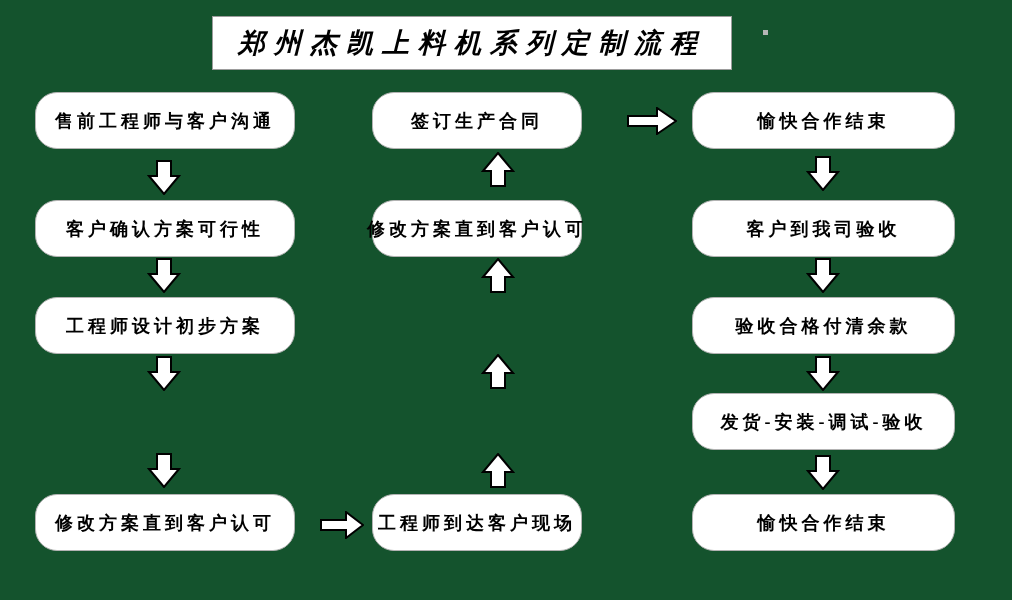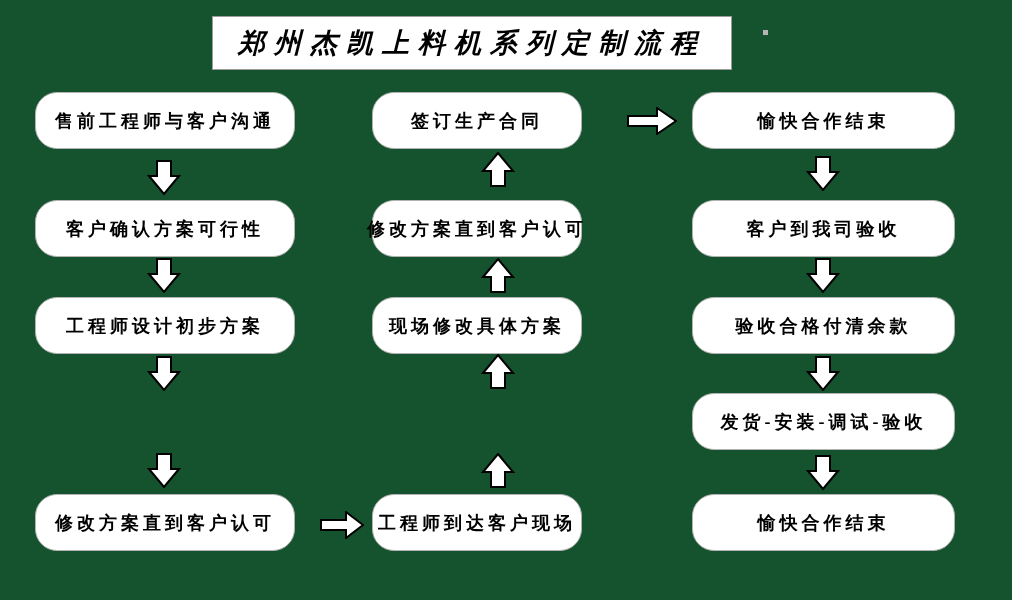--- a/index.html
+++ b/index.html
@@ -78,23 +78,20 @@
   </div>
   <div class="node col-left row5">
     <span>修改方案直到客户认可</span>
   </div>
 
   <div class="node col-mid row1">
     <span>签订生产合同</span>
   </div>
   <div class="node col-mid row2">
     <span>修改方案直到客户认可</span>
-  </div>
-  <div class="node col-mid row3">
-    <span>现场修改具体方案</span>
   </div>
   <div class="node col-mid row5">
     <span>工程师到达客户现场</span>
   </div>
 
   <div class="node col-right row1">
     <span>愉快合作结束</span>
   </div>
   <div class="node col-right row2">
     <span>客户到我司验收</span>

